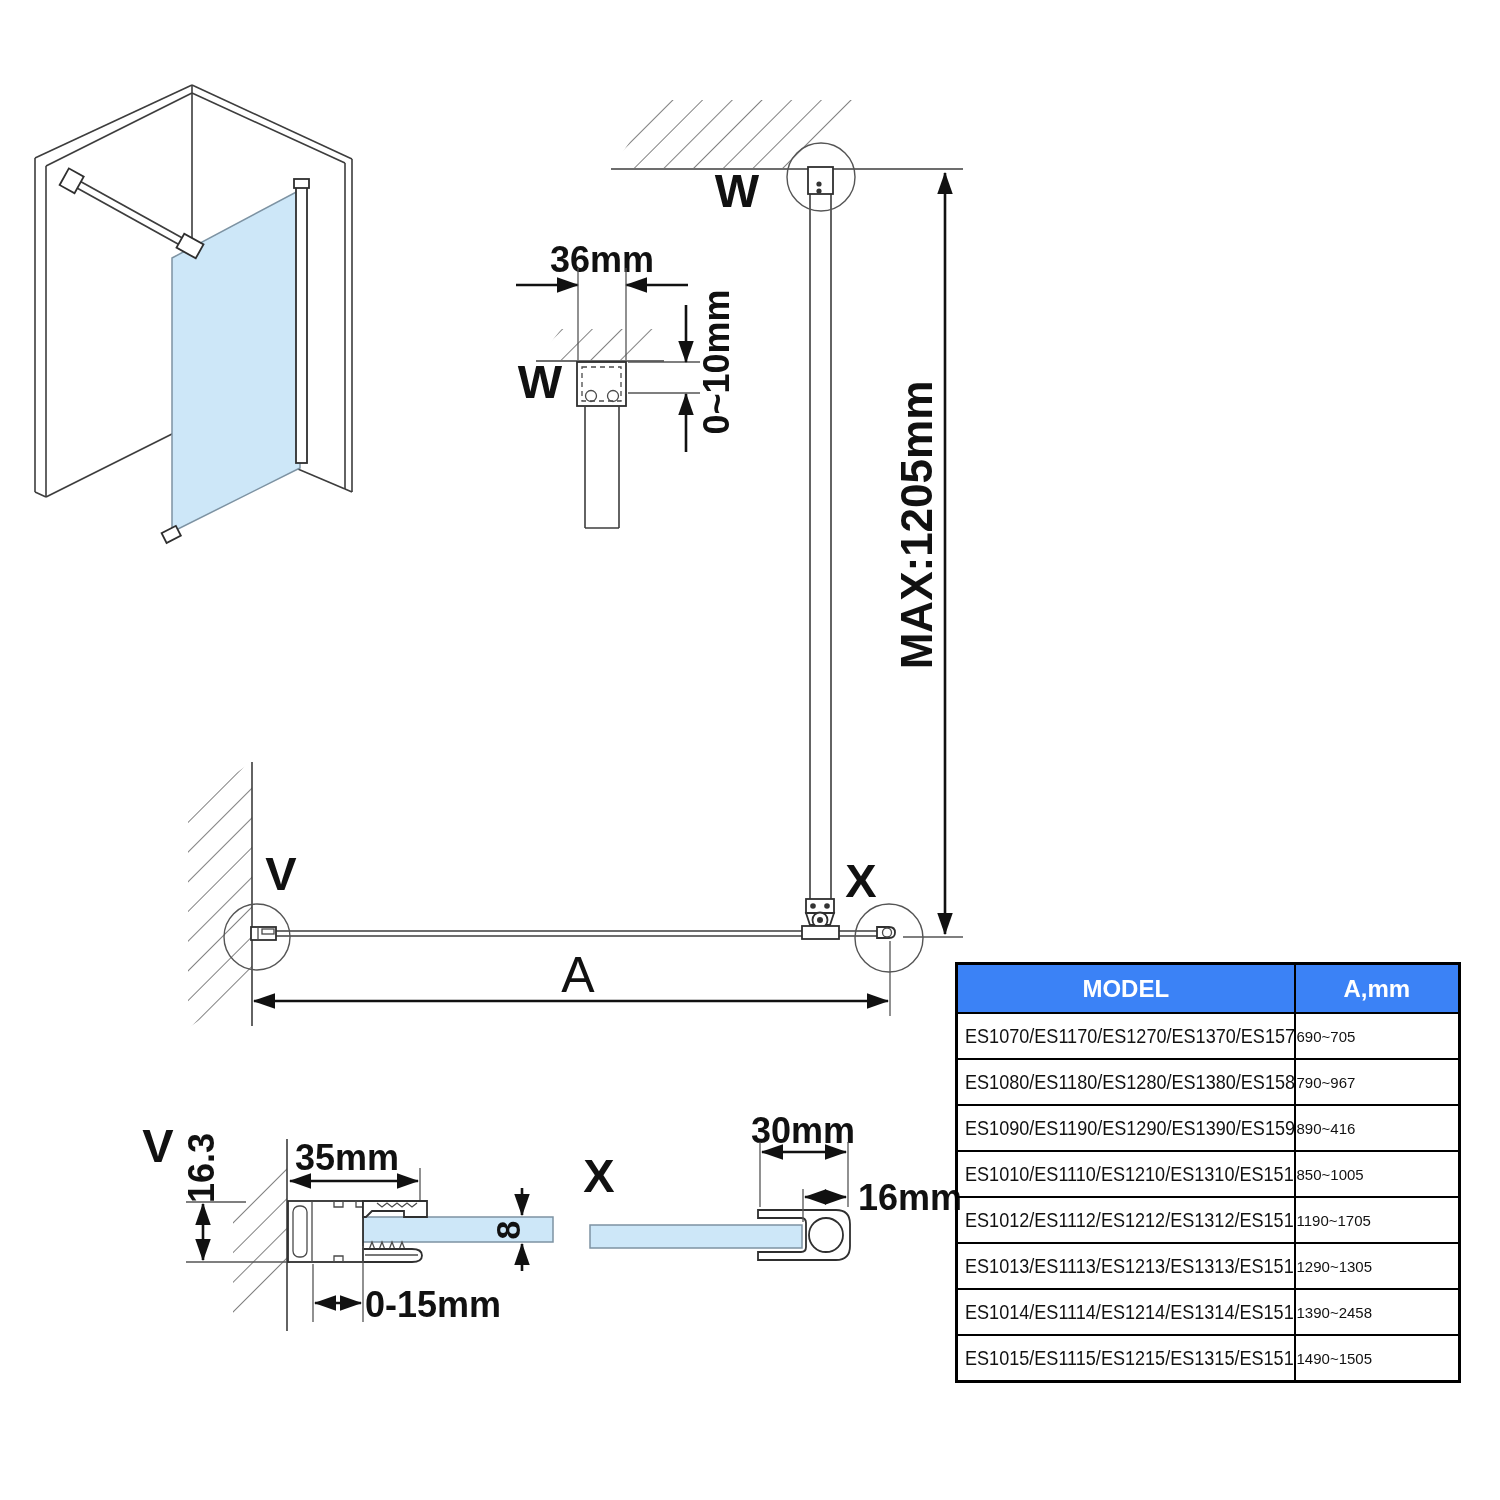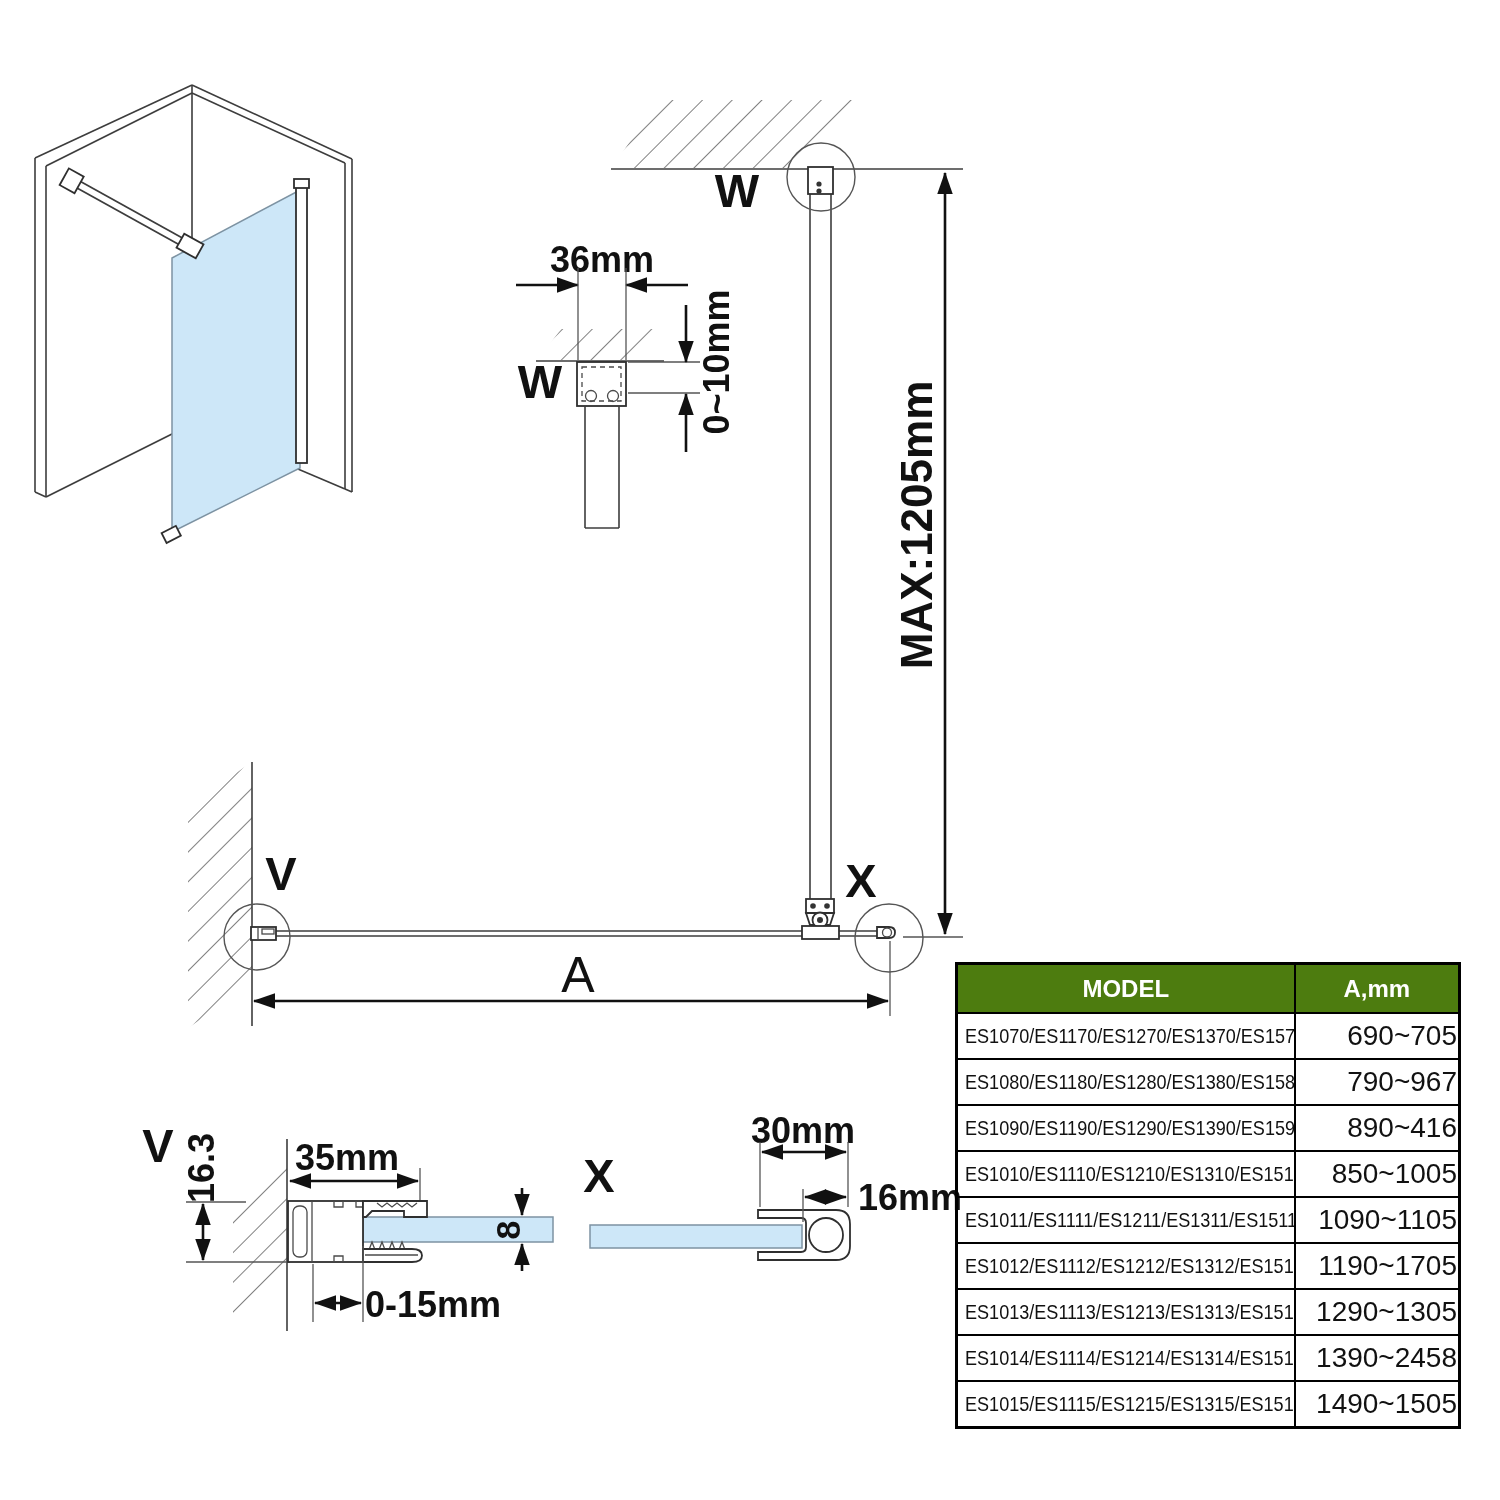--- a/index.html
+++ b/index.html
@@ -15,26 +15,26 @@
   .glass{fill:#cde7f8;stroke:#7d93a3;stroke-width:1.5;}
   .dimtxt{font:700 36px "Liberation Sans",sans-serif;fill:#111;}
   .dimtxt34{font:700 34px "Liberation Sans",sans-serif;fill:#111;}
   .biglbl{font:700 47px "Liberation Sans",sans-serif;fill:#111;}
   .maxtxt{font:700 44px "Liberation Sans",sans-serif;fill:#111;}
   .atxt{font:400 50px "Liberation Sans",sans-serif;fill:#111;}
   .dash{stroke-dasharray:5 4;}
   
   .spec-table{position:absolute;left:955px;top:962px;width:506px;}
   .spec-table table{width:100%;border-collapse:collapse;border:3px solid #000;table-layout:fixed;}
-  .spec-table th{background:#4d7c0f;color:#fff;font-size:24px;font-weight:700;height:45px;
+  .spec-table th{background:#3b82f6;color:#fff;font-size:24px;font-weight:700;height:45px;
                  border:2px solid #000;text-align:center;}
   .spec-table td{border:2px solid #000;height:42px;font-size:21px;color:#111;vertical-align:middle;}
   .spec-table td.model{padding-left:7px;white-space:nowrap;overflow:hidden;}
   .spec-table td.model span{display:inline-block;transform:scaleX(.86);transform-origin:left center;}
-  .spec-table td.aval{text-align:right;font-size:28px;}
+  .spec-table td.aval{text-align:left;font-size:15px;}
   .col-model{width:336px;} .col-a{width:164px;}
 </style>
 </head>
 <body>
 
 <div id="canvas">
 
 <svg width="1500" height="1500" viewBox="0 0 1500 1500">
   <defs>
     <marker id="arr" viewBox="0 0 10 10" refX="9.5" refY="5" markerWidth="8.5" markerHeight="8.5" orient="auto-start-reverse" markerUnits="strokeWidth">
@@ -236,24 +236,20 @@
       </tr>
       <tr>
         <td class="model"><span>ES1090/ES1190/ES1290/ES1390/ES1590</span></td>
         <td class="aval">890~416</td>
       </tr>
       <tr>
         <td class="model"><span>ES1010/ES1110/ES1210/ES1310/ES1510</span></td>
         <td class="aval">850~1005</td>
       </tr>
       <tr>
-        <td class="model"><span>ES1011/ES1111/ES1211/ES1311/ES1511</span></td>
-        <td class="aval">1090~1105</td>
-      </tr>
-      <tr>
         <td class="model"><span>ES1012/ES1112/ES1212/ES1312/ES1512</span></td>
         <td class="aval">1190~1705</td>
       </tr>
       <tr>
         <td class="model"><span>ES1013/ES1113/ES1213/ES1313/ES1513</span></td>
         <td class="aval">1290~1305</td>
       </tr>
       <tr>
         <td class="model"><span>ES1014/ES1114/ES1214/ES1314/ES1514</span></td>
         <td class="aval">1390~2458</td>

